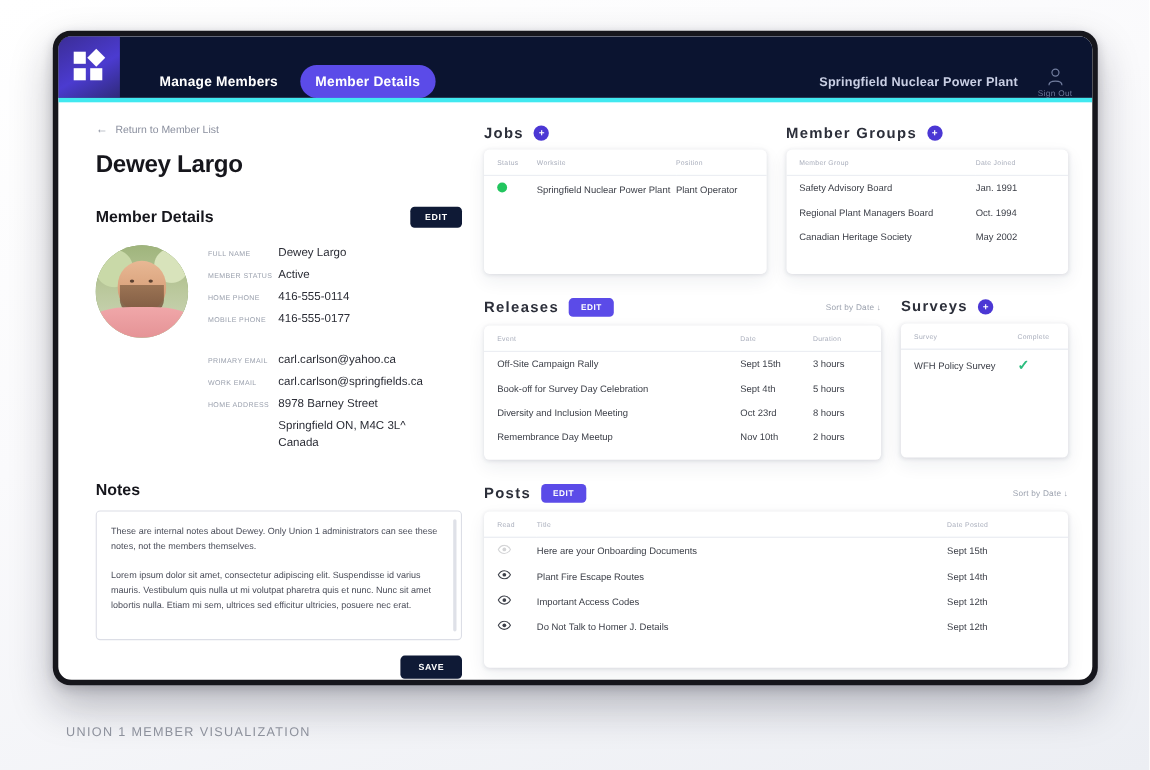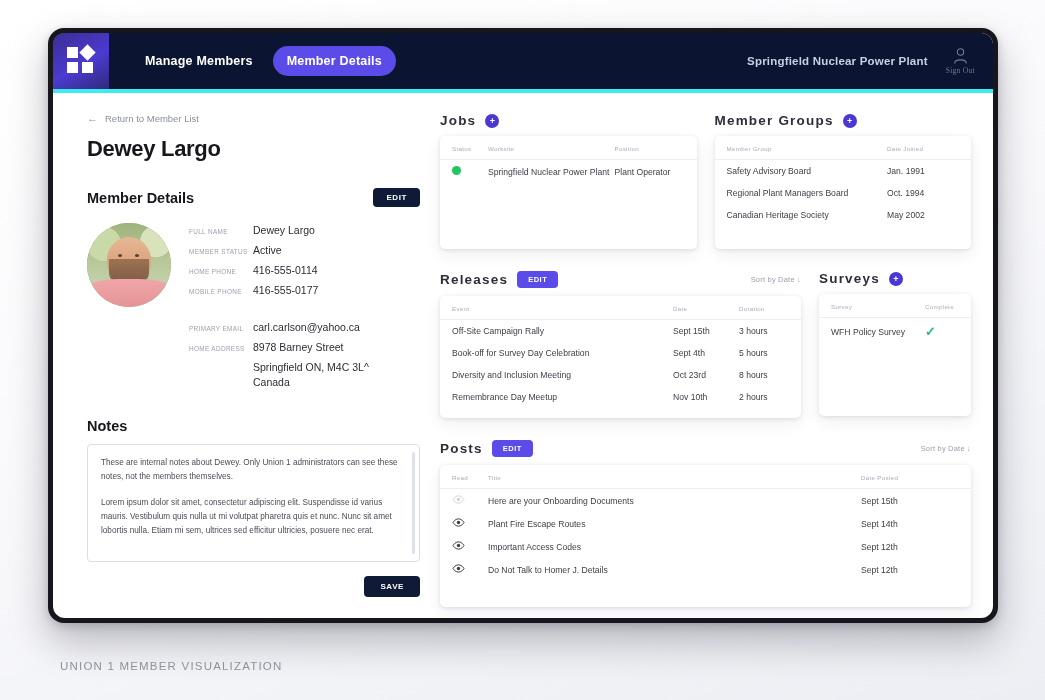--- a/index.html
+++ b/index.html
@@ -31,21 +31,21 @@
     border-radius: 12px;
     overflow: hidden;
     position: relative;
   }
 
   
   .navbar {
     height: 56px;
     background: #0b1430;
     display: flex;
-    align-items: center;
+    align-items: flex-end;
     position: relative;
   }
   .navbar::after {
     content: "";
     position: absolute; left: 0; right: 0; bottom: -4px;
     height: 4px;
     background: #41e9f0;
   }
   .logo-box {
     width: 56px; height: 56px;
@@ -98,21 +98,20 @@
   }
   .signout {
     display: flex; flex-direction: column; align-items: center;
     cursor: pointer; gap: 1px;
   }
   .signout svg { display: block; }
   .signout-label {
     color: #6d7899;
     font-size: 7.5px;
     letter-spacing: .3px;
-    font-family: Liberation Serif, serif;
   }
 
   
   .page {
     display: flex;
     padding: 24px 22px 10px 22px;
     gap: 20px;
     height: calc(100% - 60px);
   }
   .col-left { width: 345px; flex: 0 0 345px; }
@@ -454,20 +453,24 @@
             <div class="field-row">
               <div class="field-label">MOBILE PHONE</div>
               <div class="field-value">416-555-0177</div>
             </div>
 
             <div class="field-gap"></div>
 
             <div class="field-row">
               <div class="field-label">PRIMARY EMAIL</div>
               <div class="field-value">carl.carlson@yahoo.ca</div>
+            </div>
+            <div class="field-row">
+              <div class="field-label">WORK EMAIL</div>
+              <div class="field-value">carl.carlson@springfields.ca</div>
             </div>
             <div class="field-row">
               <div class="field-label">HOME ADDRESS</div>
               <div class="field-value">8978 Barney Street</div>
             </div>
             <div class="addr-extra">Springfield ON, M4C 3L^</div>
             <div class="addr-extra">Canada</div>
           </div>
         </div>
 

